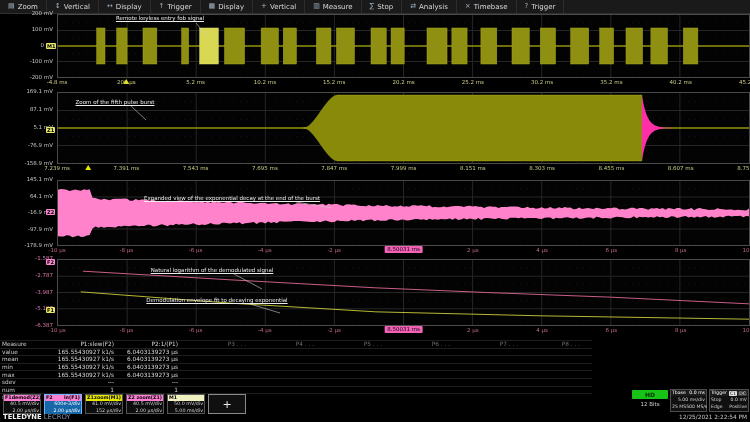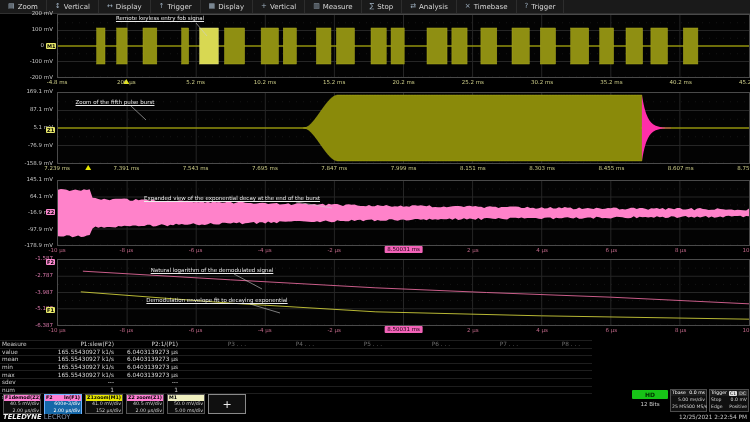--- a/index.html
+++ b/index.html
@@ -44,21 +44,21 @@
   .hd-box{position:absolute;left:632px;top:390px;width:36px;height:9px;background:#17c317;color:#003000;
           font-size:6px;font-weight:bold;text-align:center;line-height:9px;border-radius:1px;}
   .bits{position:absolute;left:632px;top:401px;width:36px;text-align:center;font-size:5.5px;color:#cfcfcf;}
   .info-box{position:absolute;top:389px;height:23px;background:#101010;border:1px solid #4d4d4d;box-sizing:border-box;font-size:4.6px;}
   .tbase-box{left:670px;width:37px;} .trig-box{left:709px;width:40px;}
   .ib-head{display:flex;justify-content:space-between;background:#1c1c1c;line-height:6px;padding:0 1px;color:#fff;}
   .ib-line{display:flex;justify-content:space-between;line-height:7px;padding:0 1px;color:#d0d0d0;white-space:nowrap;}
   .mini-badge{background:#e3e3e3;color:#000;padding:0 1px;border-radius:1px;line-height:5px;align-self:center;}
   .mini-badge.dark{background:#3a3a3a;color:#ddd;}
   .footer-brand{position:absolute;left:3px;top:413px;font-size:6.8px;}
-  .footer-brand .t{color:#f0f0f0;font-weight:bold;font-style:italic;} .footer-brand .l{color:#8090a8;}
+  .footer-brand .t{color:#f0f0f0;font-weight:bold;} .footer-brand .l{color:#8090a8;}
   .timestamp{position:absolute;right:3px;top:414px;font-size:5.8px;color:#c8c8c8;}
 </style>
 </head>
 <body>
 
 <div class="scope">
   <div class="menu-bar">
       <div class="menu-item">
         <span class="mi">▤</span>
         <span>Zoom</span>

